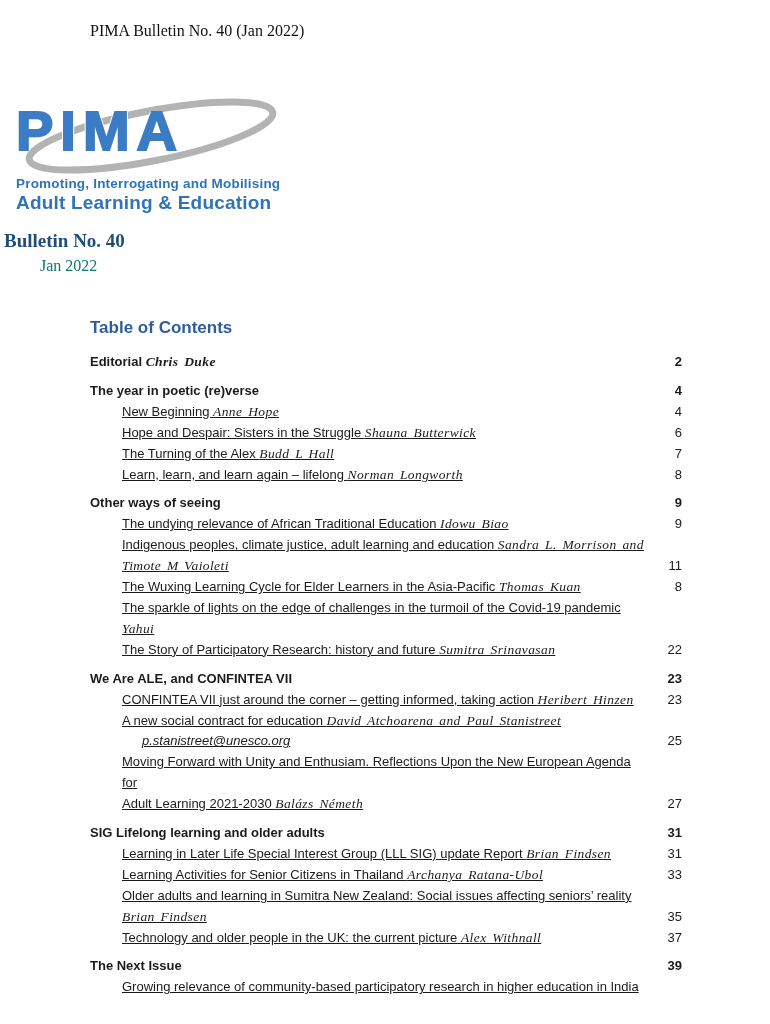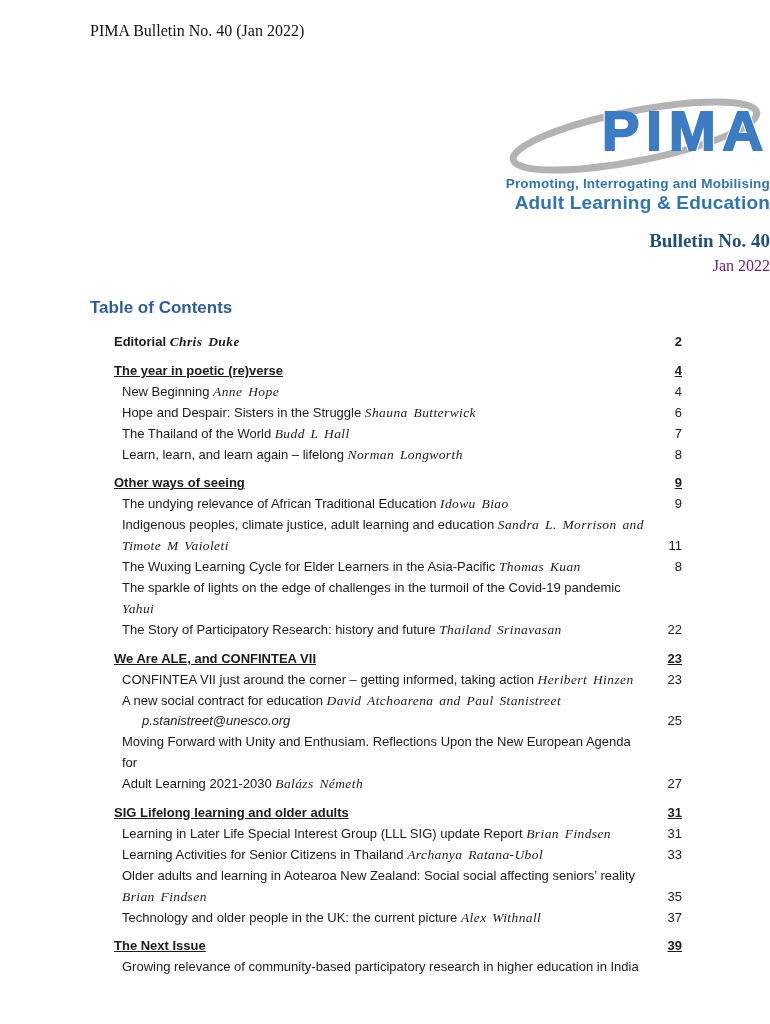--- a/index.html
+++ b/index.html
@@ -4,55 +4,55 @@
 <style>
   html,body{margin:0;padding:0;}
   body{
     width:770px;height:1024px;position:relative;background:#ffffff;
     font-family:"Liberation Sans",sans-serif;color:#1b1b1b;overflow:hidden;
   }
   .doc-ref{
     position:absolute;left:90px;top:22px;
     font-family:"Liberation Serif",serif;font-size:16px;color:#111;
   }
-  .logo{position:absolute;top:96px;left:0;right:0;text-align:right;}
+  .logo{position:absolute;top:96px;left:16px;right:0;text-align:left;}
   .logo-mark{position:relative;display:inline-block;width:270px;height:78px;}
   .logo-swoosh{position:absolute;left:0;top:-4px;z-index:1;}
   .logo-wordmark{
     position:relative;z-index:2;display:inline-block;margin-top:2px;
     font-size:56px;font-weight:bold;letter-spacing:7px;line-height:66px;
     color:var(--wordmark-blue,#3B7CC4);
     -webkit-text-stroke:2px var(--wordmark-blue,#3B7CC4);
     text-shadow:2px 0 0 #fff,-2px 0 0 #fff;
   }
   .logo-tagline1{
     font-size:13.5px;font-weight:bold;color:var(--tagline-blue,#2E74B8);
     letter-spacing:0.2px;margin-top:2px;
   }
   .logo-tagline2{
     font-size:19px;font-weight:bold;color:var(--tagline-blue,#2E74B8);
     margin-top:1px;letter-spacing:0.2px;
   }
-  .title-block{position:absolute;top:230px;left:4px;right:0;text-align:right;}
+  .title-block{position:absolute;top:230px;left:4px;right:0;text-align:left;}
   .bulletin-title{
     font-family:"Liberation Serif",serif;font-weight:bold;font-size:19px;
     color:var(--title-navy,#1F4E79);
   }
   .bulletin-date{
-    font-family:"Liberation Serif",serif;font-size:16px;color:#701a75;margin-top:5px;
+    font-family:"Liberation Serif",serif;font-size:16px;color:#0f766e;margin-top:5px;margin-left:36px;
   }
-  .toc{position:absolute;left:90px;right:88px;top:298px;}
+  .toc{position:absolute;left:90px;right:88px;top:318px;}
   .toc-heading{
     font-size:17px;font-weight:bold;color:var(--heading-blue,#2F5D9C);
     margin:0 0 14px 0;
   }
   .toc-row{display:flex;align-items:baseline;line-height:20.9px;font-size:13px;}
-  .toc-row.section-gap{margin-top:8px;text-decoration:underline;}
-  .toc-row.indent .toc-text{padding-left:32px;}
-  .toc-row.bold{font-weight:bold;margin-left:24px;}
+  .toc-row.section-gap{margin-top:8px;}
+  .toc-row.indent .toc-text{padding-left:32px;text-decoration:underline;}
+  .toc-row.bold{font-weight:bold;}
   .toc-text{flex:1;padding-right:10px;}
   .toc-page{min-width:24px;text-align:right;white-space:nowrap;}
   .seg-author{
     font-family:"Liberation Serif",serif;font-style:italic;font-size:13.5px;
     letter-spacing:0.4px;word-spacing:2px;
   }
   .toc-row.bold .seg-author{font-weight:bold;}
   .seg-email{font-style:italic;font-size:13px;margin-left:20px;}
 </style>
 </head>
@@ -89,21 +89,21 @@
   </div>
       <div class="toc-row indent">
     <span class="toc-text"><span class="seg-normal">New Beginning </span><span class="seg-author">Anne Hope</span></span>
     <span class="toc-page">4</span>
   </div>
       <div class="toc-row indent">
     <span class="toc-text"><span class="seg-normal">Hope and Despair: Sisters in the Struggle </span><span class="seg-author">Shauna Butterwick</span></span>
     <span class="toc-page">6</span>
   </div>
       <div class="toc-row indent">
-    <span class="toc-text"><span class="seg-normal">The Thailand of the World </span><span class="seg-author">Budd L Hall</span></span>
+    <span class="toc-text"><span class="seg-normal">The Turning of the Alex </span><span class="seg-author">Budd L Hall</span></span>
     <span class="toc-page">7</span>
   </div>
       <div class="toc-row indent">
     <span class="toc-text"><span class="seg-normal">Learn, learn, and learn again – lifelong </span><span class="seg-author">Norman Longworth</span></span>
     <span class="toc-page">8</span>
   </div>
       <div class="toc-row bold section-gap">
     <span class="toc-text"><span class="seg-normal">Other ways of seeing</span></span>
     <span class="toc-page">9</span>
   </div>
@@ -121,21 +121,21 @@
   </div>
       <div class="toc-row indent">
     <span class="toc-text"><span class="seg-normal">The Wuxing Learning Cycle for Elder Learners in the Asia-Pacific </span><span class="seg-author">Thomas Kuan</span></span>
     <span class="toc-page">8</span>
   </div>
       <div class="toc-row indent">
     <span class="toc-text"><span class="seg-normal">The sparkle of lights on the edge of challenges in the turmoil of the Covid-19 pandemic </span><span class="seg-author">Yahui</span></span>
     <span class="toc-page"></span>
   </div>
       <div class="toc-row indent">
-    <span class="toc-text"><span class="seg-normal">The Story of Participatory Research: history and future </span><span class="seg-author">Thailand Srinavasan</span></span>
+    <span class="toc-text"><span class="seg-normal">The Story of Participatory Research: history and future </span><span class="seg-author">Sumitra Srinavasan</span></span>
     <span class="toc-page">22</span>
   </div>
       <div class="toc-row bold section-gap">
     <span class="toc-text"><span class="seg-normal">We Are ALE, and CONFINTEA VII</span></span>
     <span class="toc-page">23</span>
   </div>
       <div class="toc-row indent">
     <span class="toc-text"><span class="seg-normal">CONFINTEA VII just around the corner – getting informed, taking action </span><span class="seg-author">Heribert Hinzen</span></span>
     <span class="toc-page">23</span>
   </div>
@@ -161,21 +161,21 @@
   </div>
       <div class="toc-row indent">
     <span class="toc-text"><span class="seg-normal">Learning in Later Life Special Interest Group (LLL SIG) update Report </span><span class="seg-author">Brian Findsen</span></span>
     <span class="toc-page">31</span>
   </div>
       <div class="toc-row indent">
     <span class="toc-text"><span class="seg-normal">Learning Activities for Senior Citizens in Thailand </span><span class="seg-author">Archanya Ratana-Ubol</span></span>
     <span class="toc-page">33</span>
   </div>
       <div class="toc-row indent">
-    <span class="toc-text"><span class="seg-normal">Older adults and learning in Aotearoa New Zealand: Social social affecting seniors’ reality</span></span>
+    <span class="toc-text"><span class="seg-normal">Older adults and learning in Sumitra New Zealand: Social issues affecting seniors’ reality</span></span>
     <span class="toc-page"></span>
   </div>
       <div class="toc-row indent">
     <span class="toc-text"><span class="seg-author">Brian Findsen</span></span>
     <span class="toc-page">35</span>
   </div>
       <div class="toc-row indent">
     <span class="toc-text"><span class="seg-normal">Technology and older people in the UK: the current picture </span><span class="seg-author">Alex Withnall</span></span>
     <span class="toc-page">37</span>
   </div>

